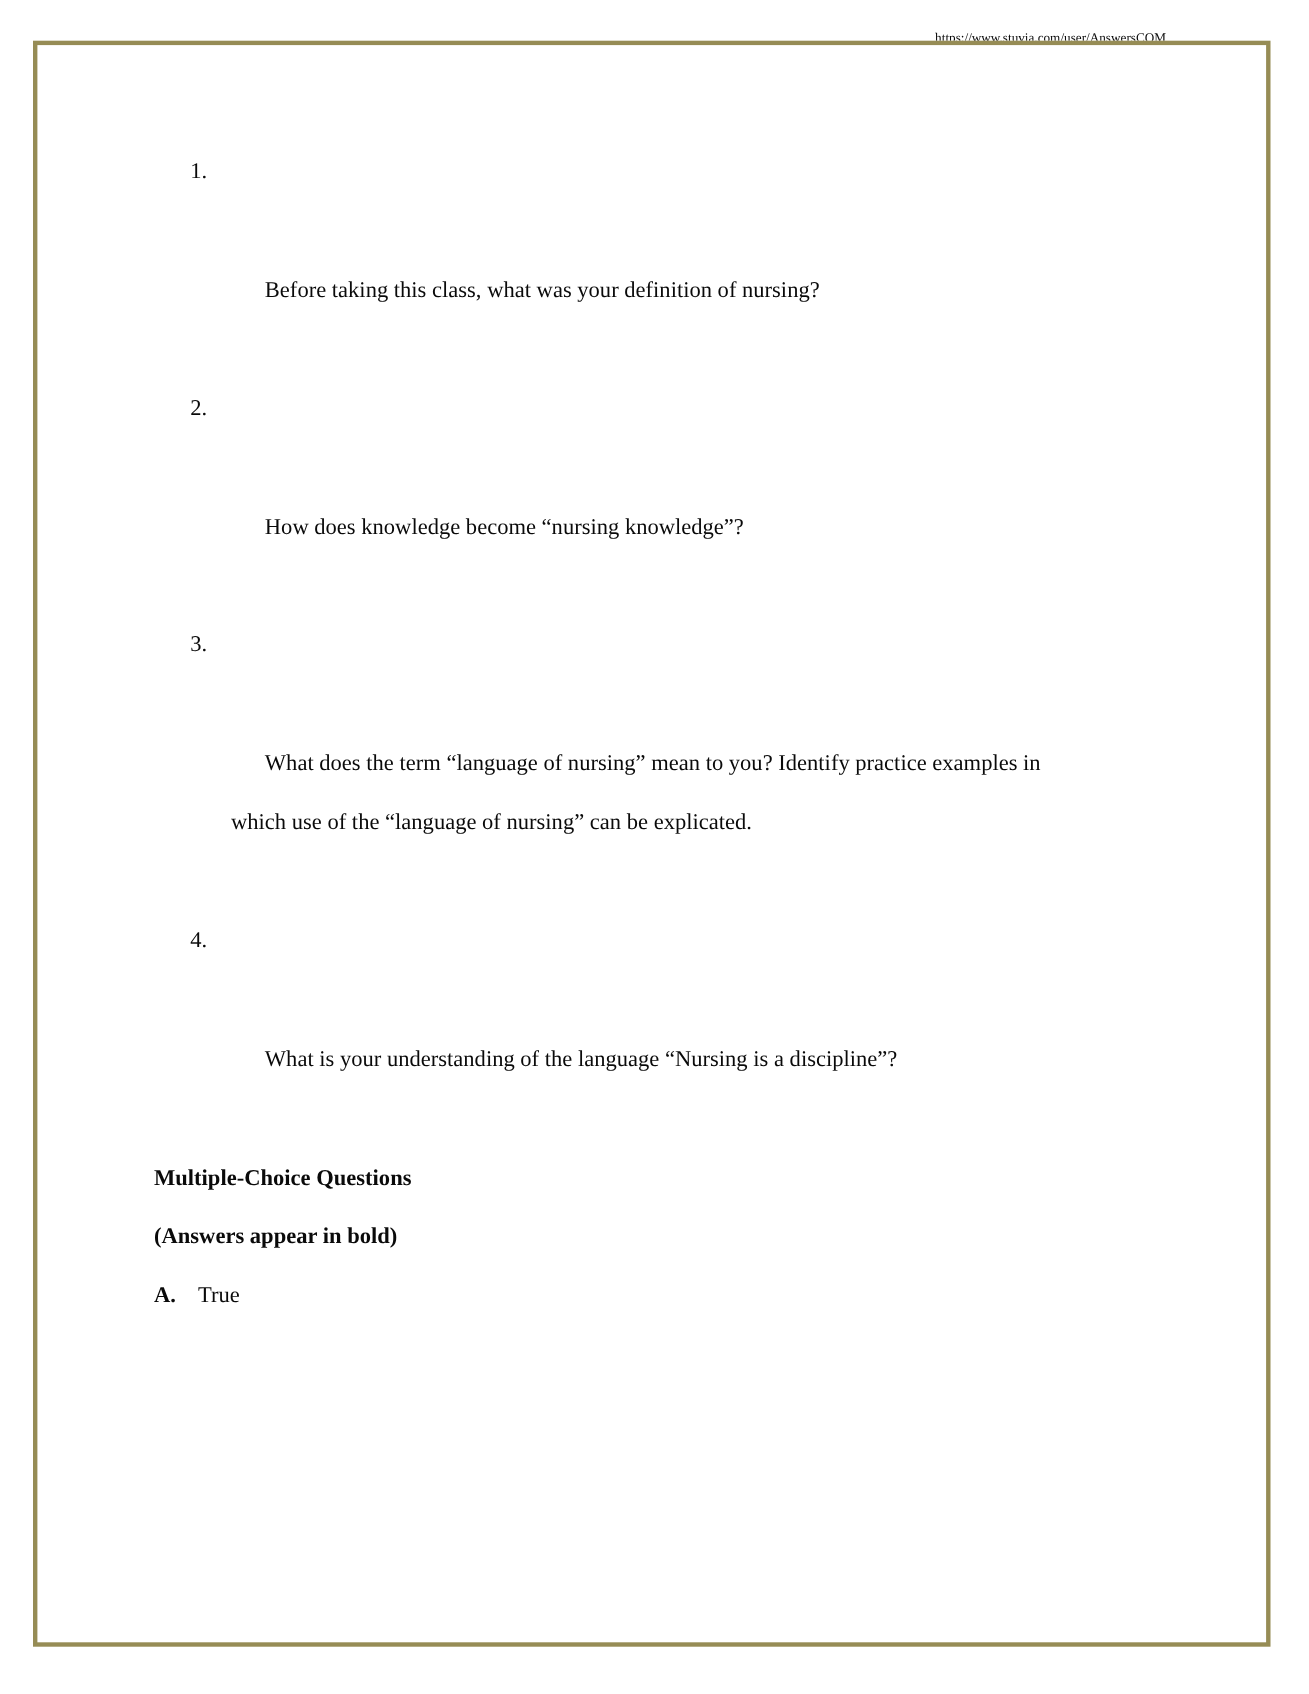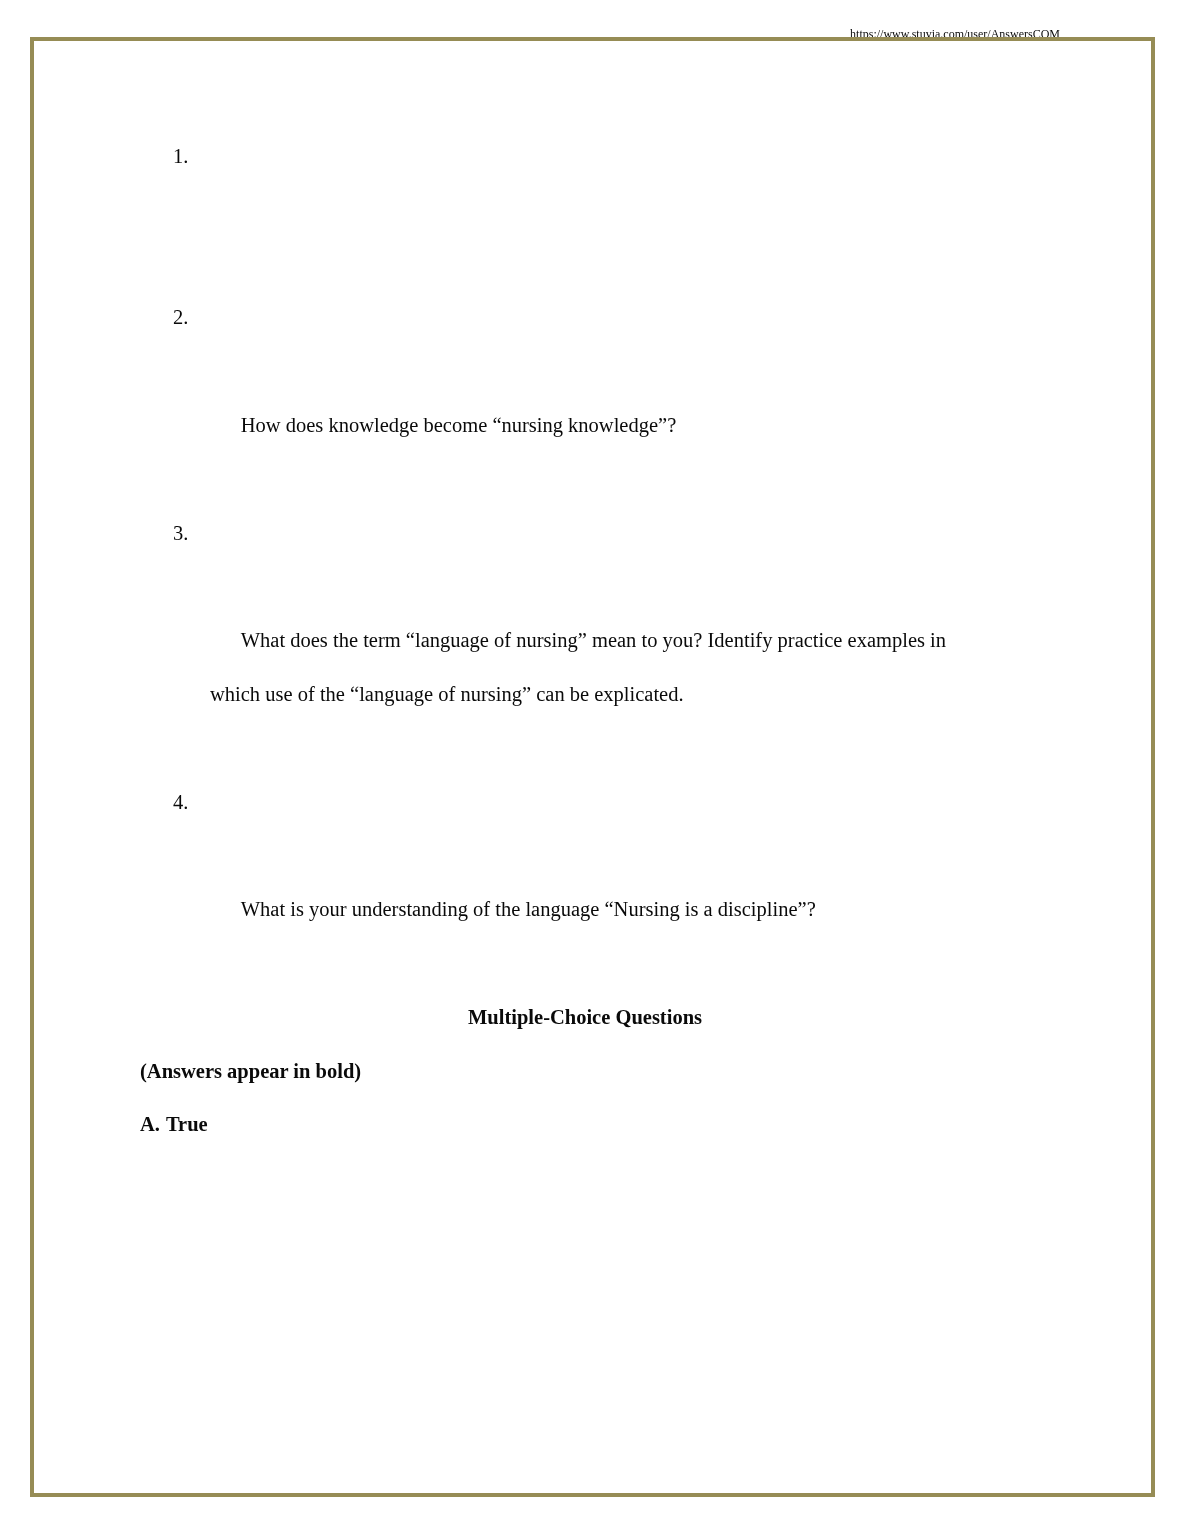--- a/index.html
+++ b/index.html
@@ -43,35 +43,36 @@
   .listq {
     position: relative;
     padding-left: 70px;
     width: 890px;
   }
   .listq .qnum {
     position: absolute;
     left: 33px;
     top: 0;
   }
-  .heading { font-weight: bold; text-align: center; }
+  .heading { font-weight: bold; }
   .subheading { font-weight: bold; }
   .opt .lbl { font-weight: bold; margin-right: 6px; }
-  .opt .opt-text.bold { font-weight: bold; }
+  .opt .opt-text.bold { font-weight: normal; margin-left: 14px; }
 </style>
 </head>
 <body>
 
 <div class="header-url">https://www.stuvia.com/user/AnswersCOM</div>
 
 <div class="page">
   <div class="content">
 
     <div class="line listq">
       <span class="qnum">1.</span>
+      <span class="qtext">Before taking this class, what was your definition of nursing?</span>
     </div>
     <div class="line listq">
       <span class="qnum">2.</span>
       <span class="qtext">How does knowledge become “nursing knowledge”?</span>
     </div>
     <div class="line listq">
       <span class="qnum">3.</span>
       <span class="qtext">What does the term “language of nursing” mean to you? Identify practice examples in
 which use of the “language of nursing” can be explicated.</span>
     </div>

